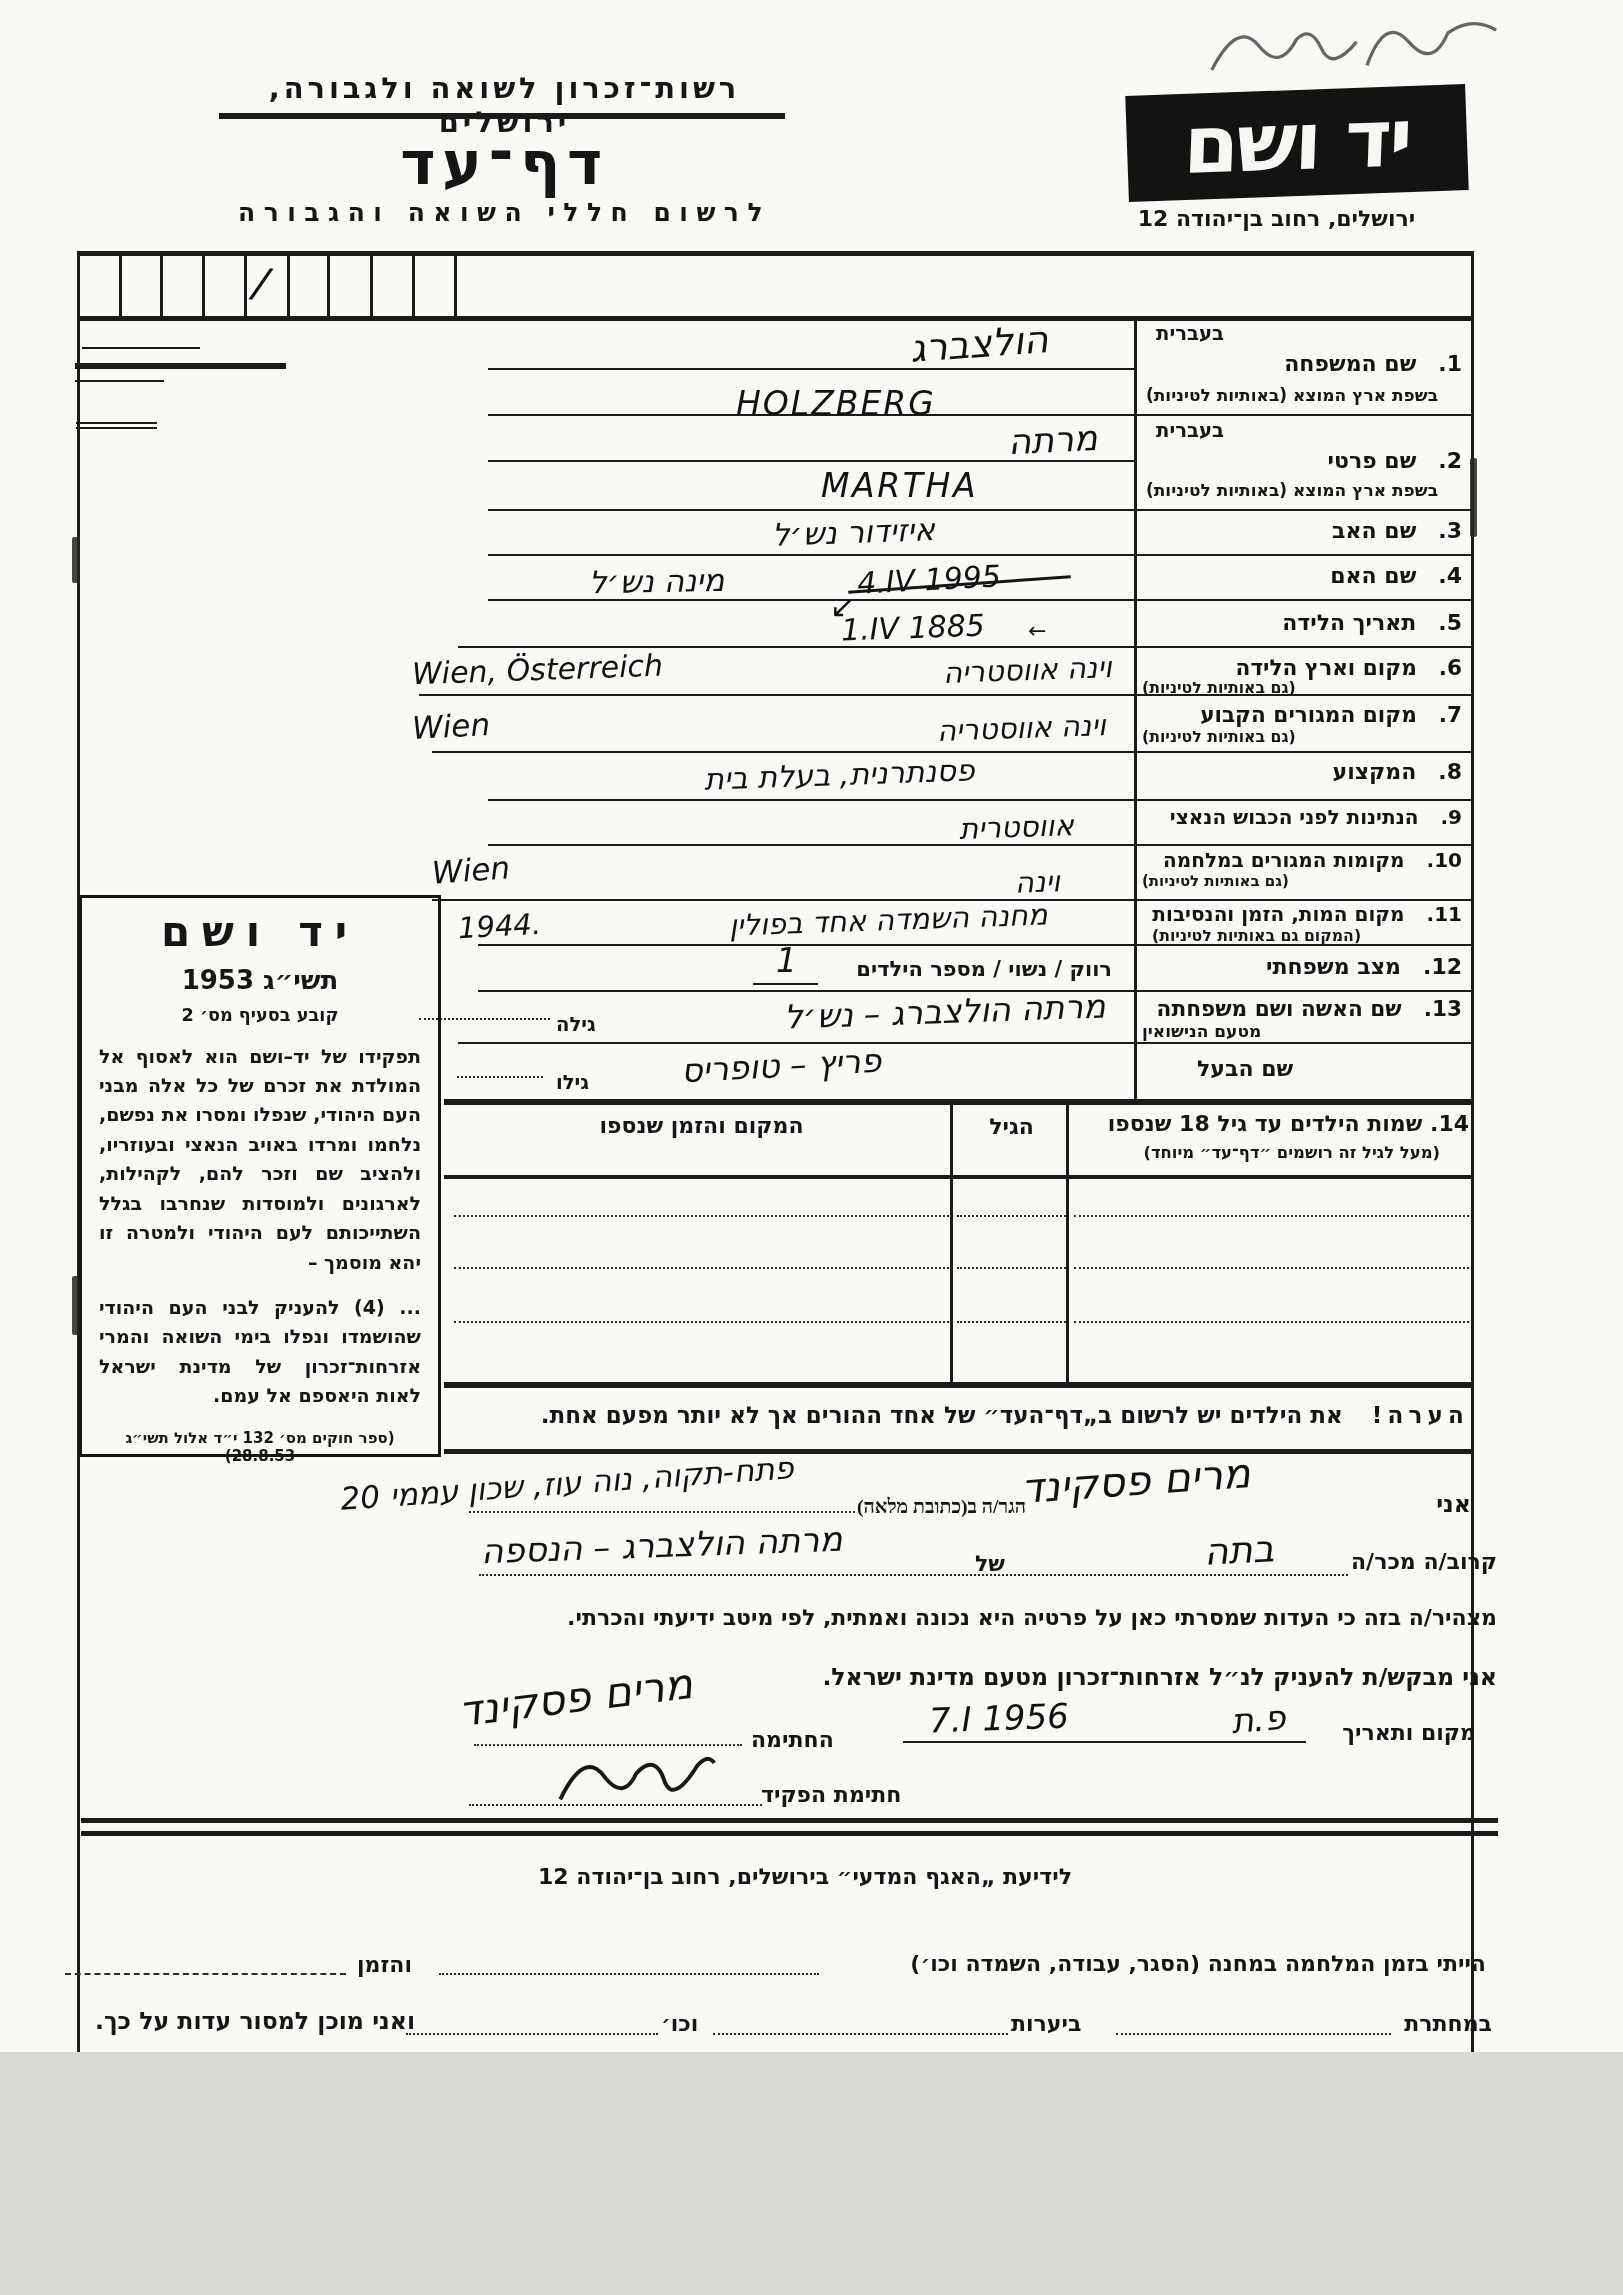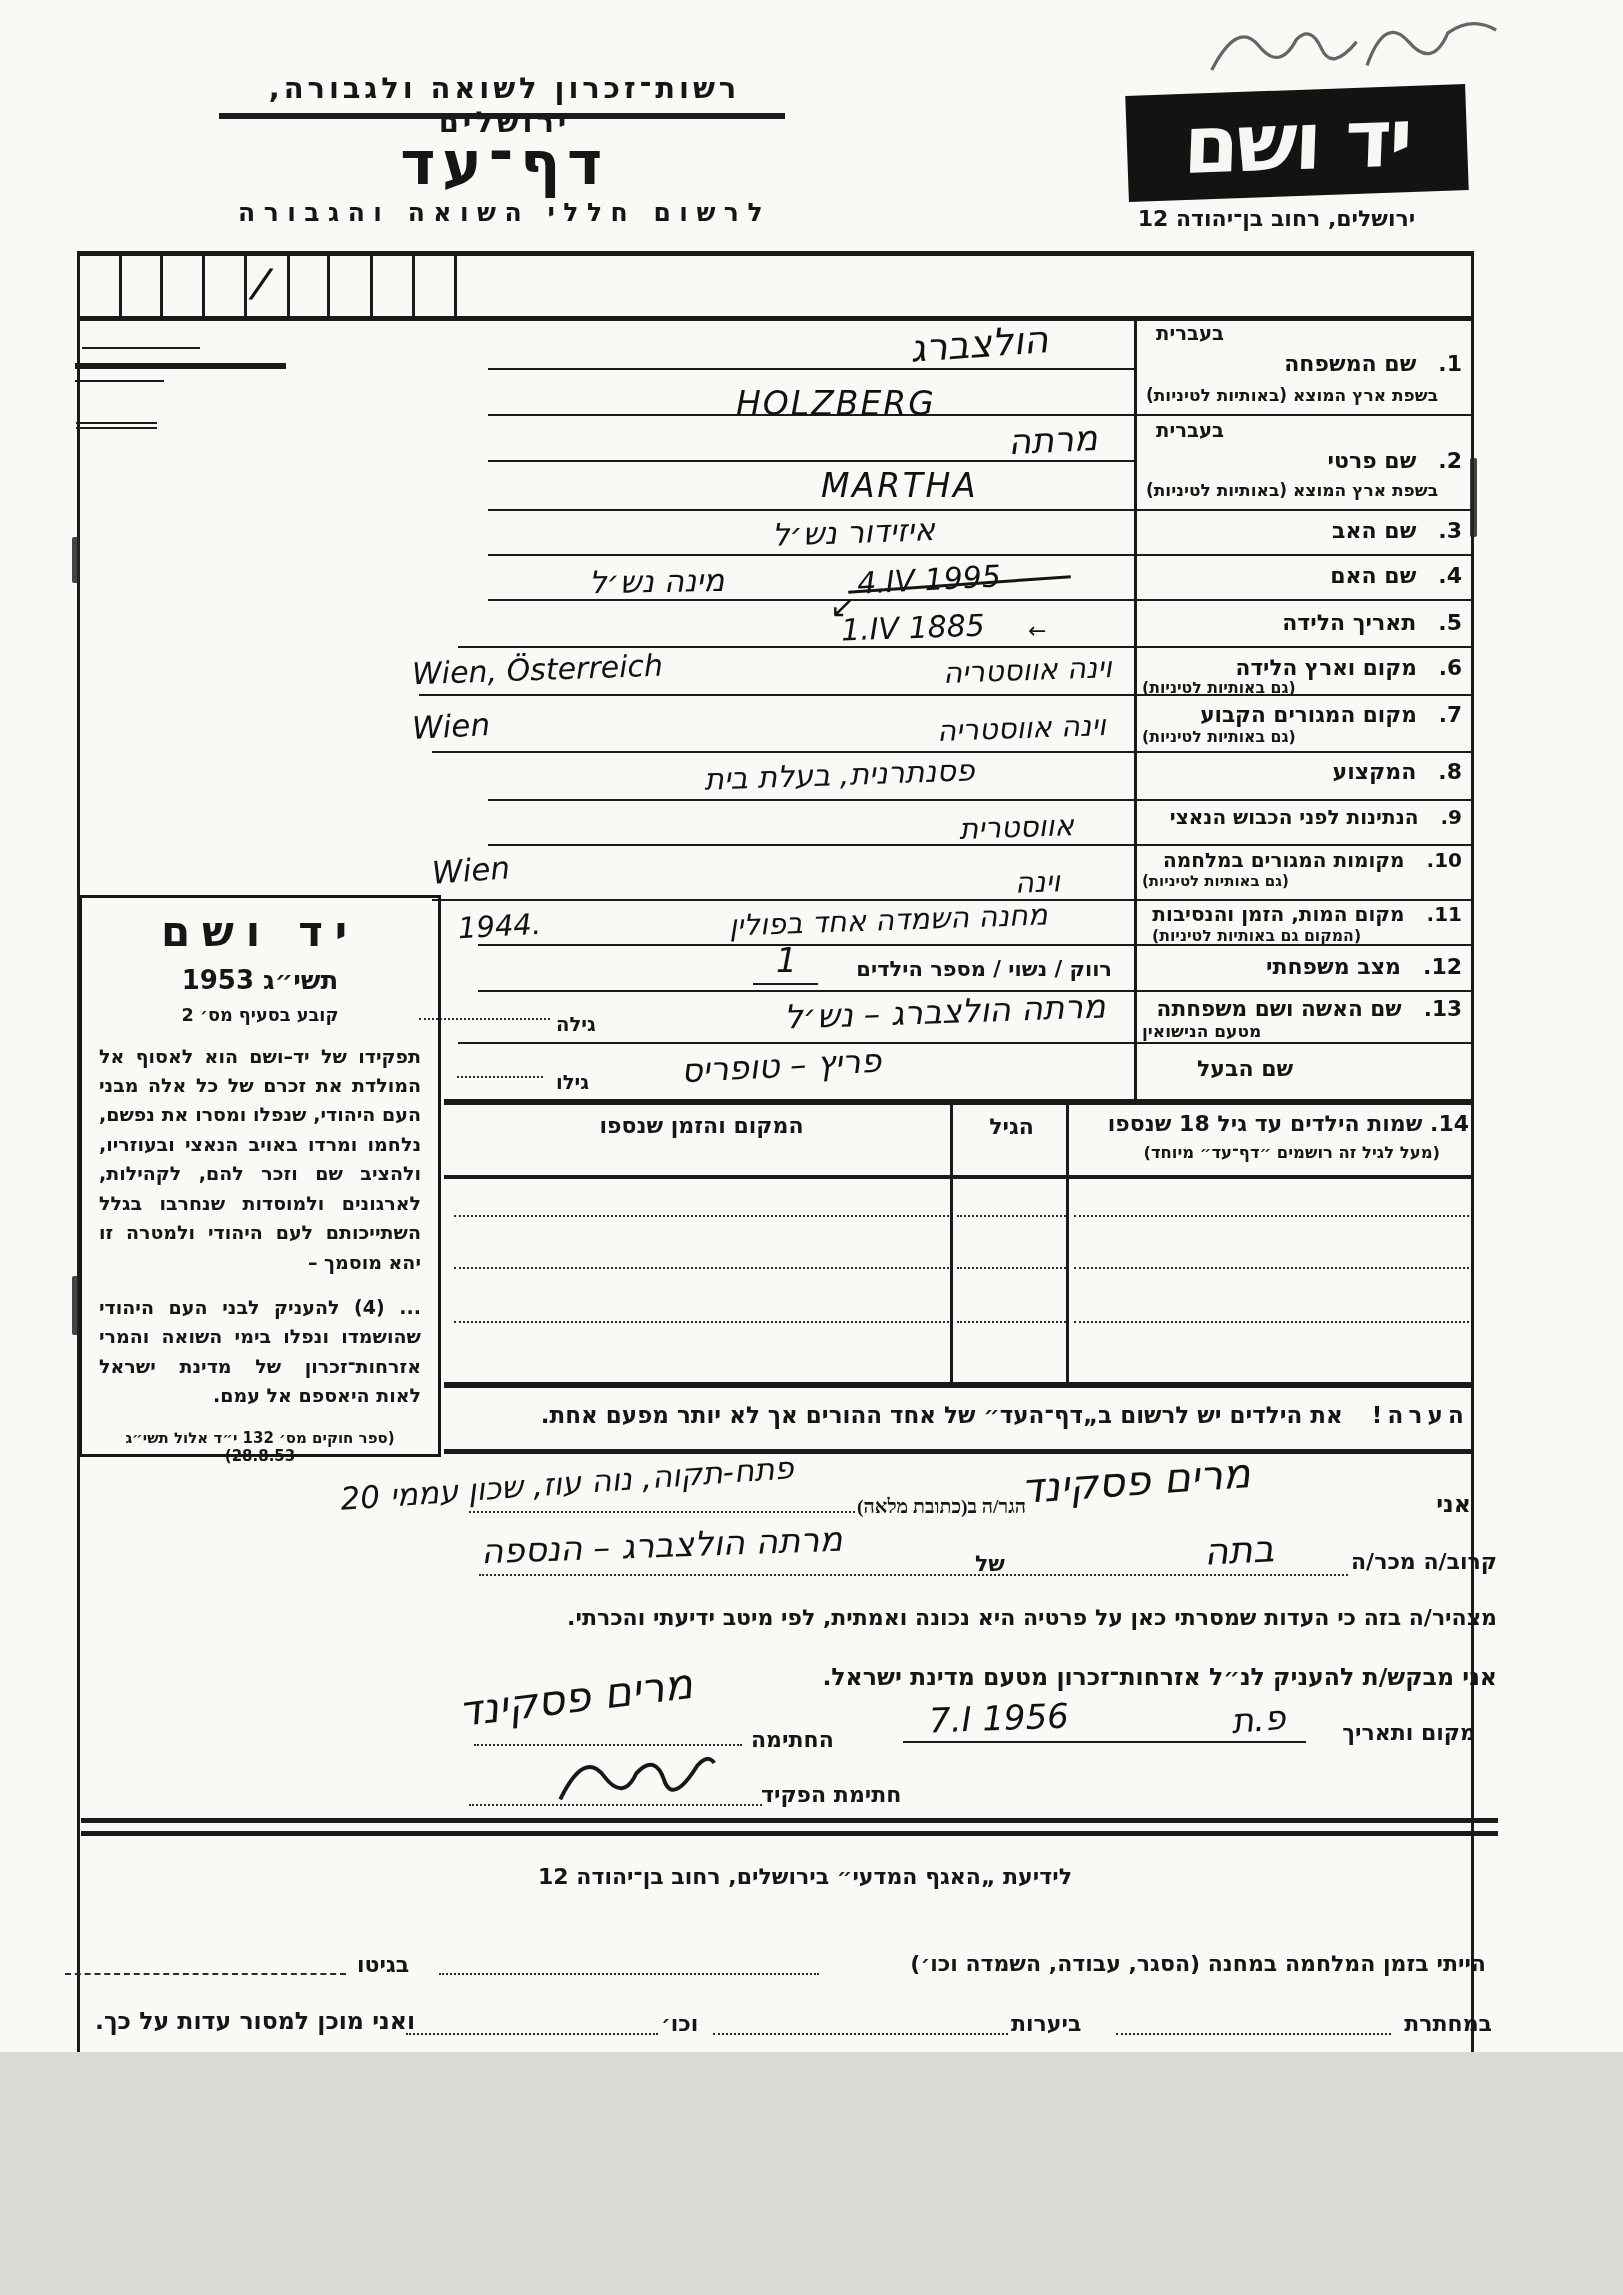--- a/index.html
+++ b/index.html
@@ -275,21 +275,21 @@
   <div class="abs rtl print" style="left:761px;top:1782px;font-size:22px;">חתימת הפקיד</div>
   <div class="dot" style="left:469px;top:1804px;width:293px;"></div>
 
   <div class="hl" style="left:81px;top:1818px;width:1417px;height:5.2px;"></div>
   <div class="hl" style="left:81px;top:1831px;width:1417px;height:5.2px;"></div>
 
   <div class="abs rtl print center" style="left:419px;top:1864px;width:772px;font-size:22px;">לידיעת „האגף המדעי״ בירושלים, רחוב בן־יהודה 12</div>
 
   <div class="abs rtl print" style="top:1951px;right:137px;font-size:22px;">הייתי בזמן המלחמה במחנה (הסגר, עבודה, השמדה וכו׳)</div>
   <div class="dot" style="left:439px;top:1973px;width:380px;"></div>
-  <div class="abs rtl print" style="left:357px;top:1952px;font-size:22px;">בגיטו</div>
+  <div class="abs rtl print" style="left:357px;top:1952px;font-size:22px;">והזמן</div>
   <div class="dash" style="left:65px;top:1973px;width:281px;"></div>
 
   <div class="abs rtl print" style="top:2011px;right:131px;font-size:22px;">במחתרת</div>
   <div class="dot" style="left:1116px;top:2033px;width:275px;"></div>
   <div class="abs rtl print" style="left:1011px;top:2011px;font-size:22px;">ביערות</div>
   <div class="dot" style="left:713px;top:2033px;width:295px;"></div>
   <div class="abs rtl print" style="left:661px;top:2011px;font-size:22px;">וכו׳</div>
   <div class="dot" style="left:406px;top:2033px;width:252px;"></div>
   <div class="abs rtl print" style="left:95px;top:2007px;font-size:23.6px;">ואני מוכן למסור עדות על כך.</div>
 

